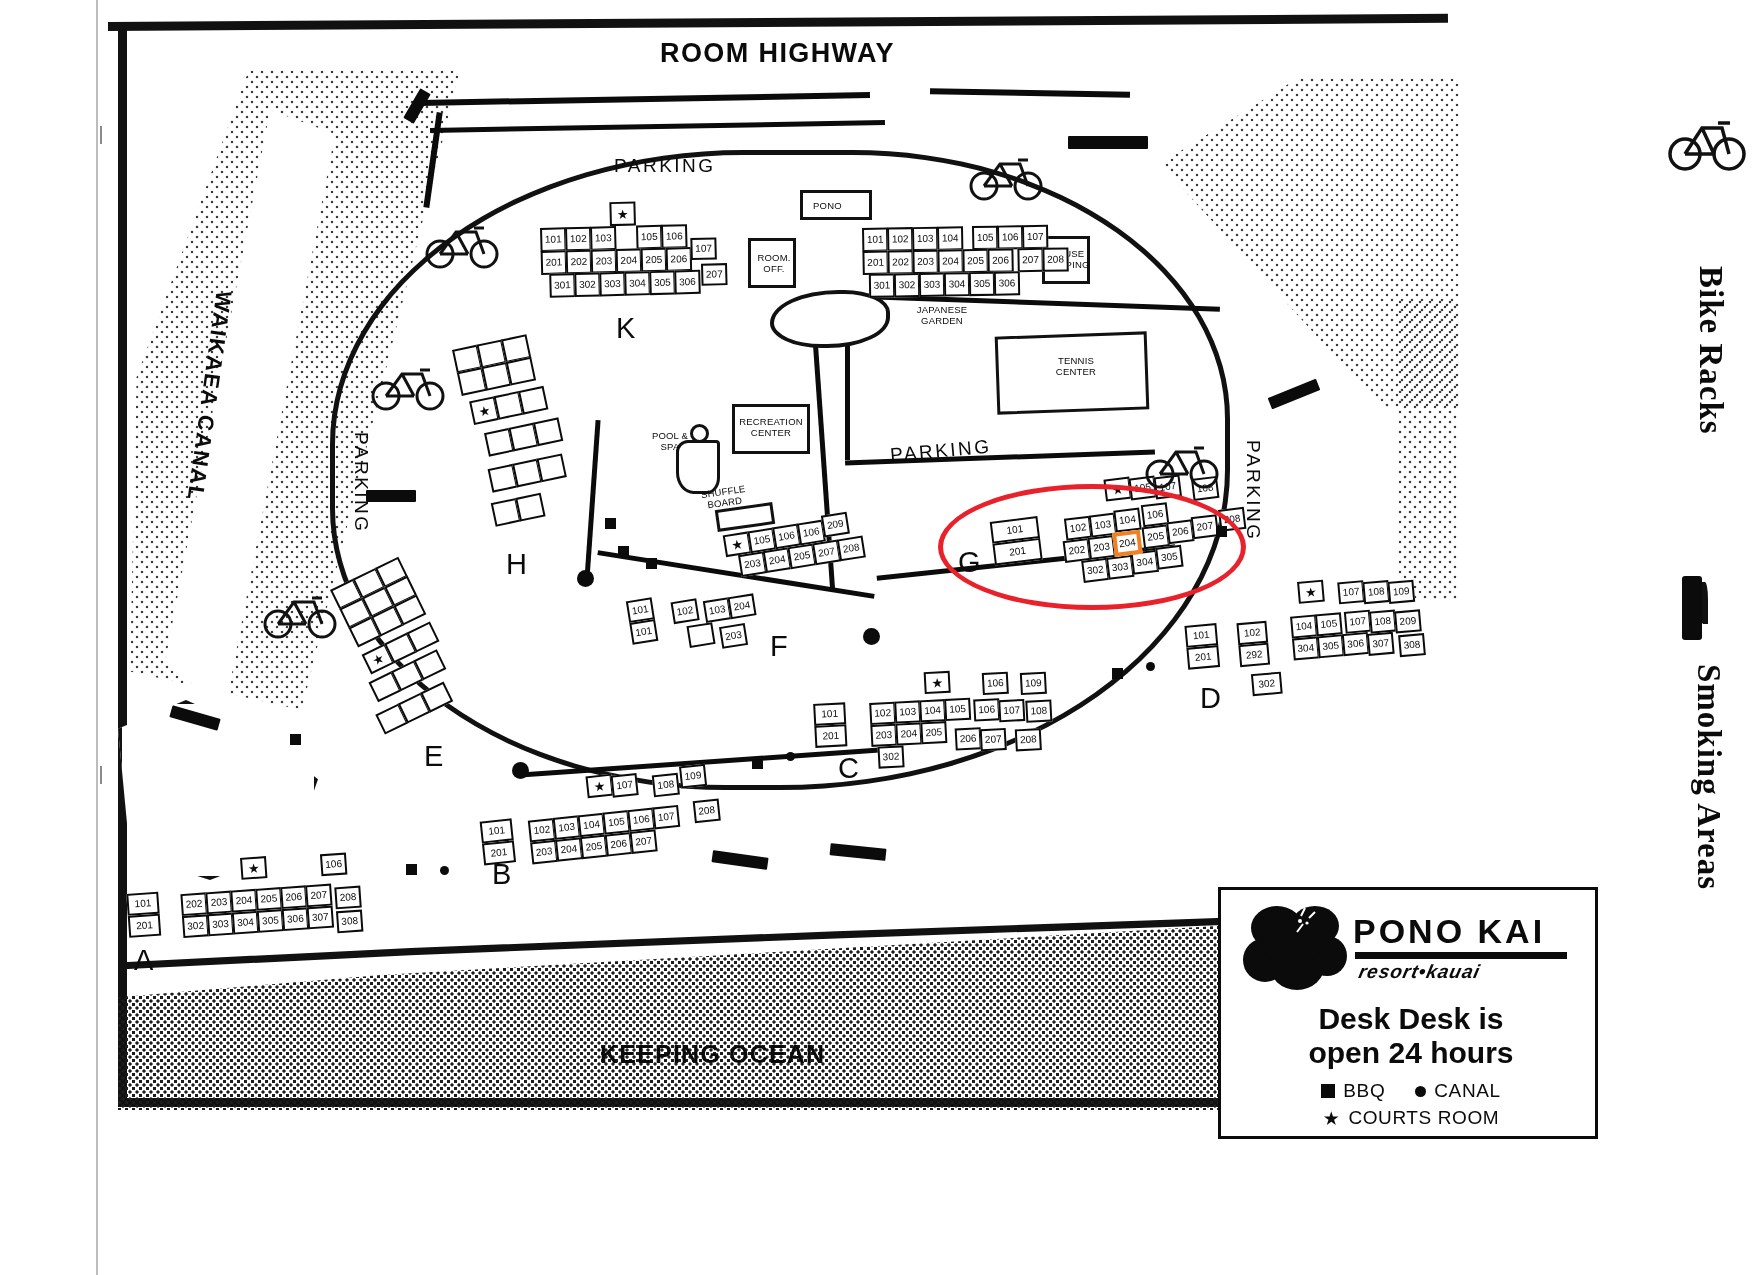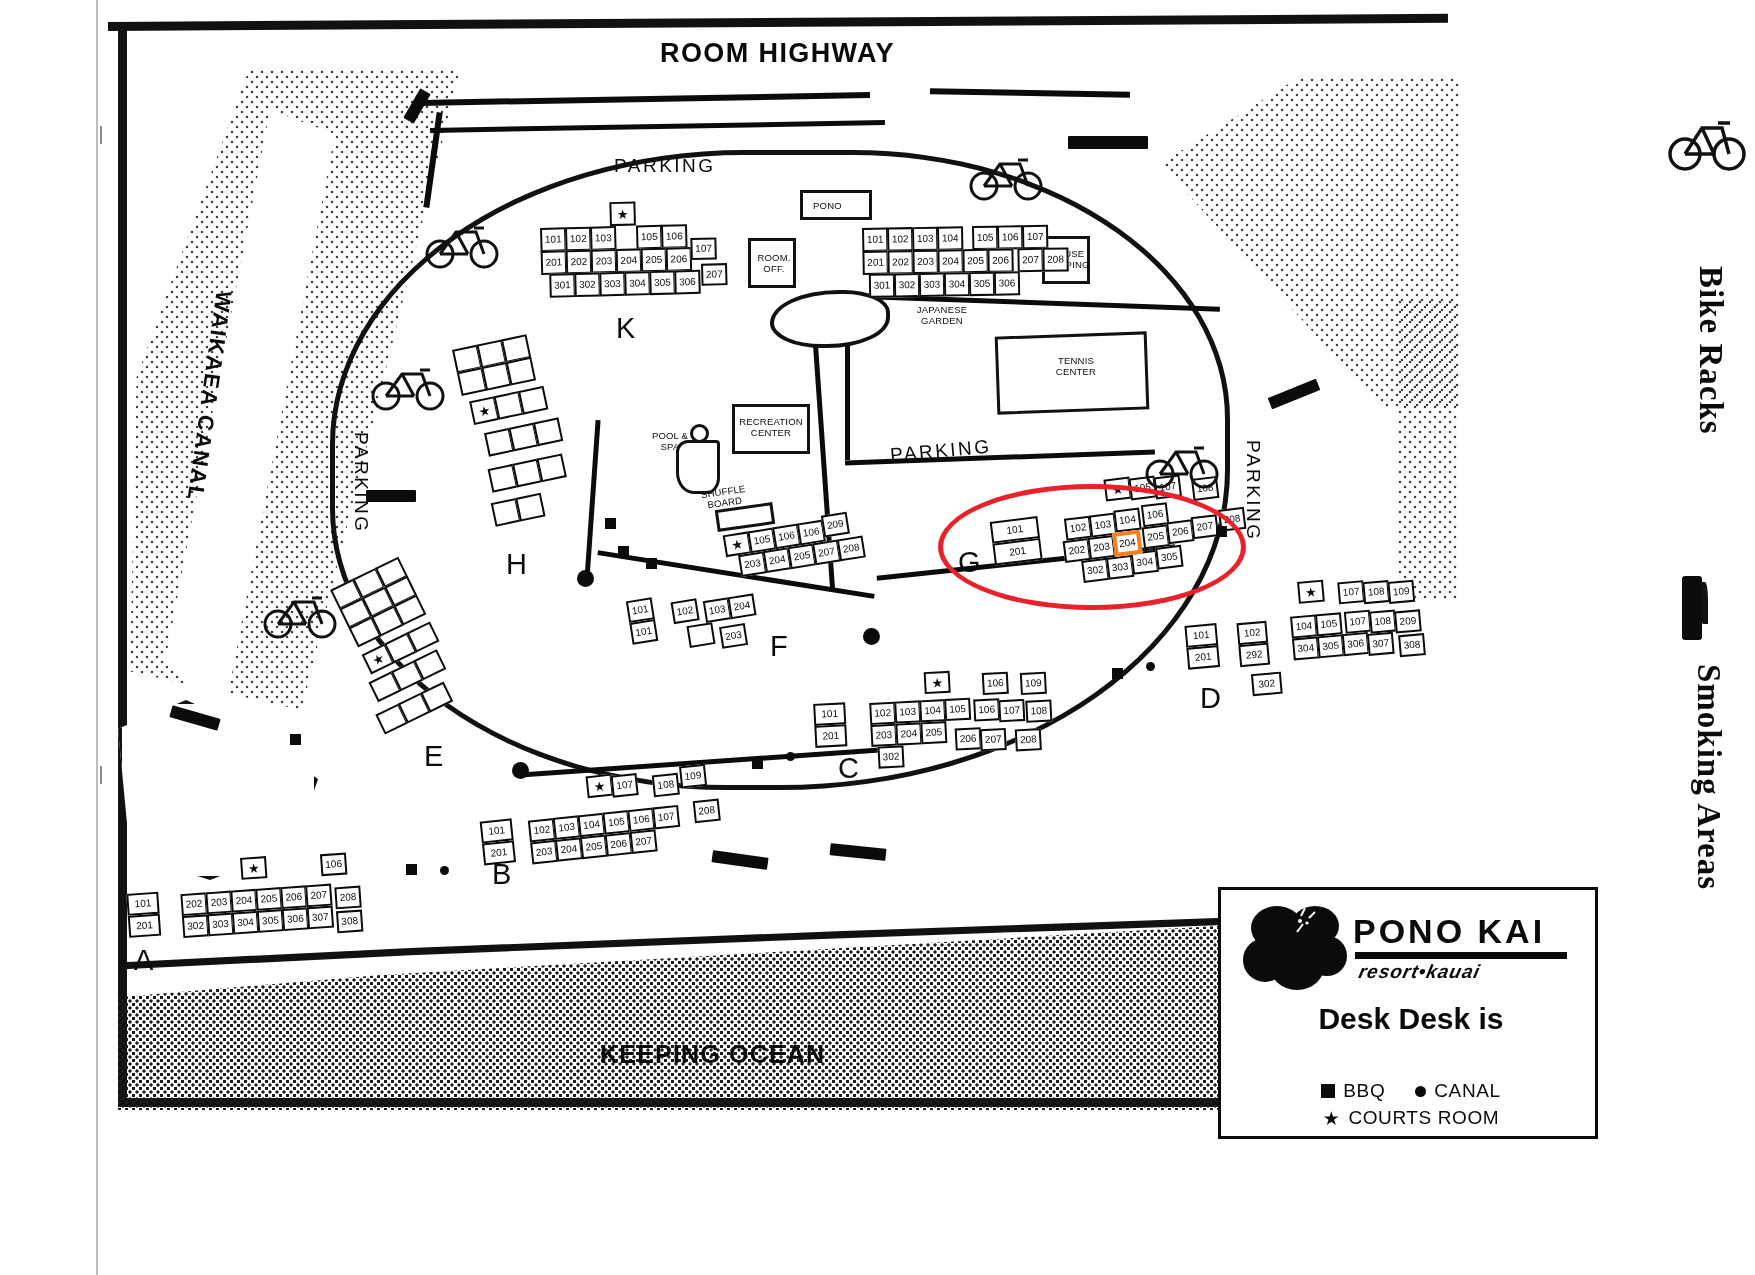--- a/index.html
+++ b/index.html
@@ -599,20 +599,21 @@
       </svg>
       <div class="wordmark">
         <div class="wordmark-main">PONO KAI</div>
         <div class="wordmark-rule"></div>
         <div class="wordmark-sub">resort•kauai</div>
       </div>
     </div>
 
     <div class="legend-headline">
       <div>Desk Desk is</div>
+      <div>open 24 hours</div>
     </div>
 
     <div class="legend-keys">
       <div class="legend-key-row">
         <span class="legend-key">
           <span class="key-sq"></span>
           <span>BBQ</span>
         </span>
         <span class="legend-key">
           <span class="key-dot"></span>

